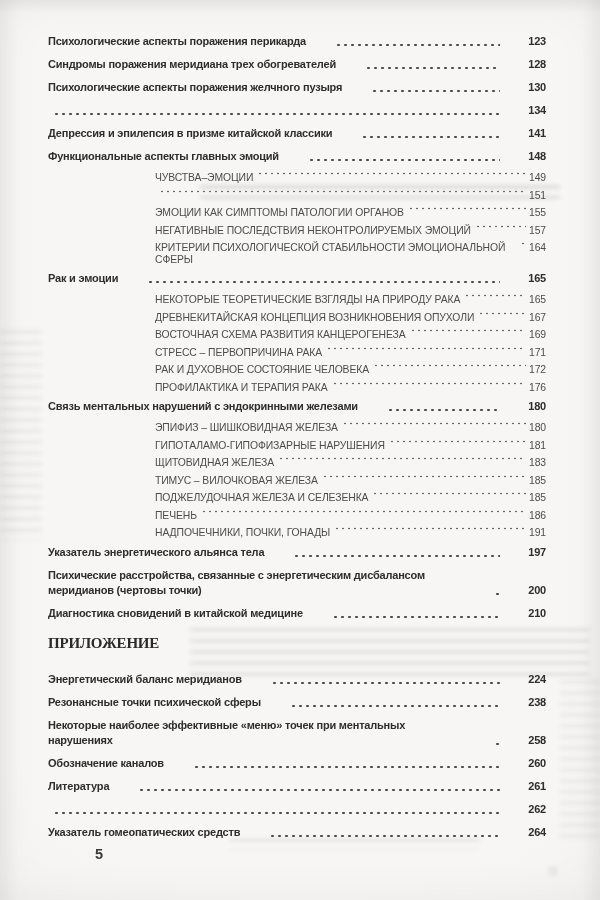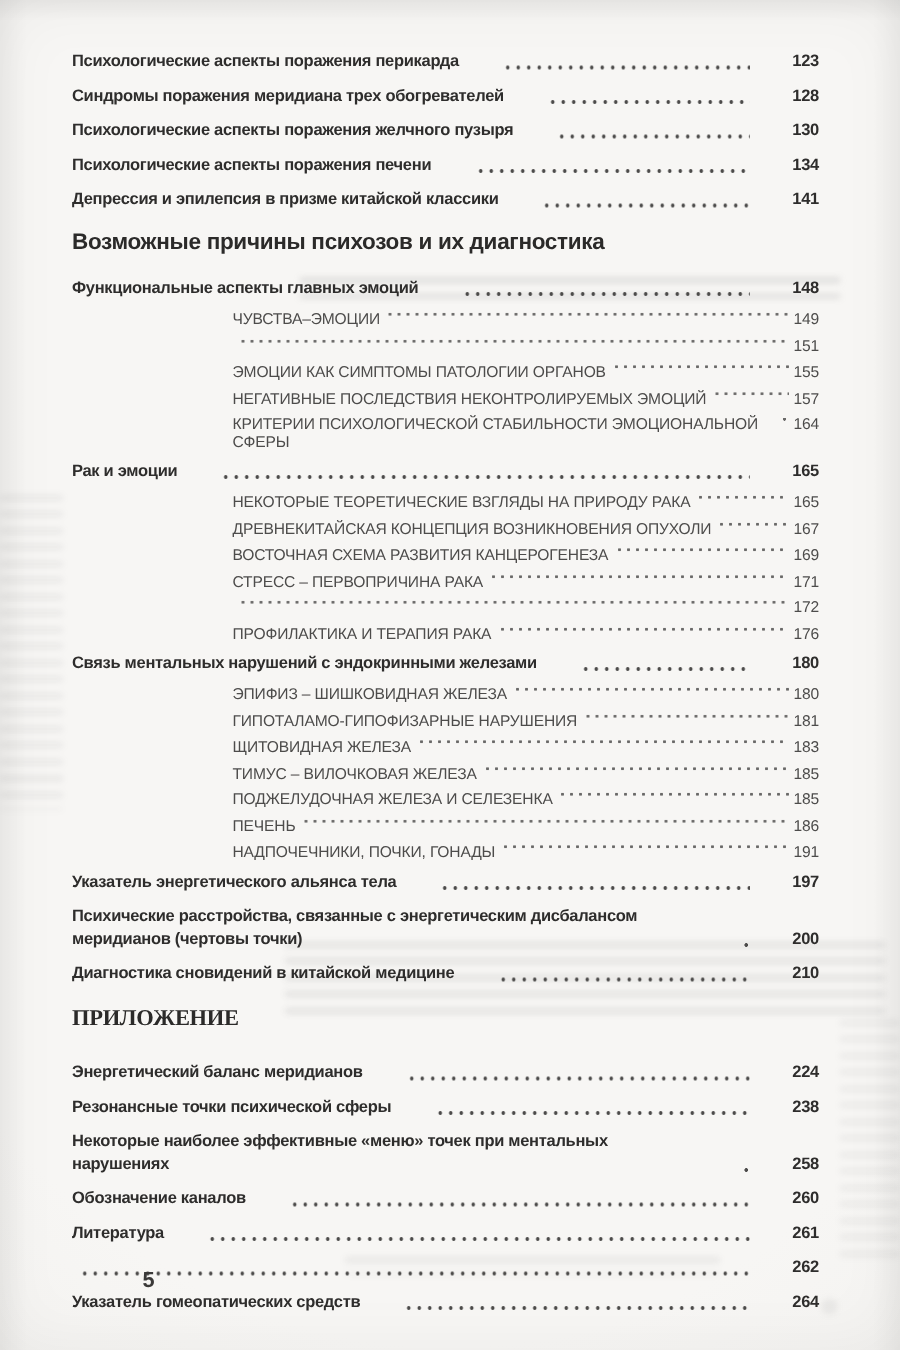--- a/index.html
+++ b/index.html
@@ -89,30 +89,28 @@
         <span class="title">Синдромы поражения меридиана трех обогревателей</span>
         <span class="lead"></span>
         <span class="pg">128</span>
       </div>
       <div class="row">
         <span class="title">Психологические аспекты поражения желчного пузыря</span>
         <span class="lead"></span>
         <span class="pg">130</span>
       </div>
       <div class="row">
-        <span class="title">Психологические аспекты поражения печени</span>
         <span class="lead"></span>
         <span class="pg">134</span>
       </div>
       <div class="row">
         <span class="title">Депрессия и эпилепсия в призме китайской классики</span>
         <span class="lead"></span>
         <span class="pg">141</span>
       </div>
-      <div class="heading">Возможные причины психозов и их диагностика</div>
       <div class="row">
         <span class="title">Функциональные аспекты главных эмоций</span>
         <span class="lead"></span>
         <span class="pg">148</span>
       </div>
       <div class="subs">
         <div class="subrow">
           <span class="title">ЧУВСТВА–ЭМОЦИИ</span>
           <span class="lead"></span>
           <span class="pg">149</span>
@@ -157,20 +155,21 @@
           <span class="title">ВОСТОЧНАЯ СХЕМА РАЗВИТИЯ КАНЦЕРОГЕНЕЗА</span>
           <span class="lead"></span>
           <span class="pg">169</span>
         </div>
         <div class="subrow">
           <span class="title">СТРЕСС – ПЕРВОПРИЧИНА РАКА</span>
           <span class="lead"></span>
           <span class="pg">171</span>
         </div>
         <div class="subrow">
+          <span class="title">РАК И ДУХОВНОЕ СОСТОЯНИЕ ЧЕЛОВЕКА</span>
           <span class="lead"></span>
           <span class="pg">172</span>
         </div>
         <div class="subrow">
           <span class="title">ПРОФИЛАКТИКА И ТЕРАПИЯ РАКА</span>
           <span class="lead"></span>
           <span class="pg">176</span>
         </div>
       </div>
       <div class="row">

